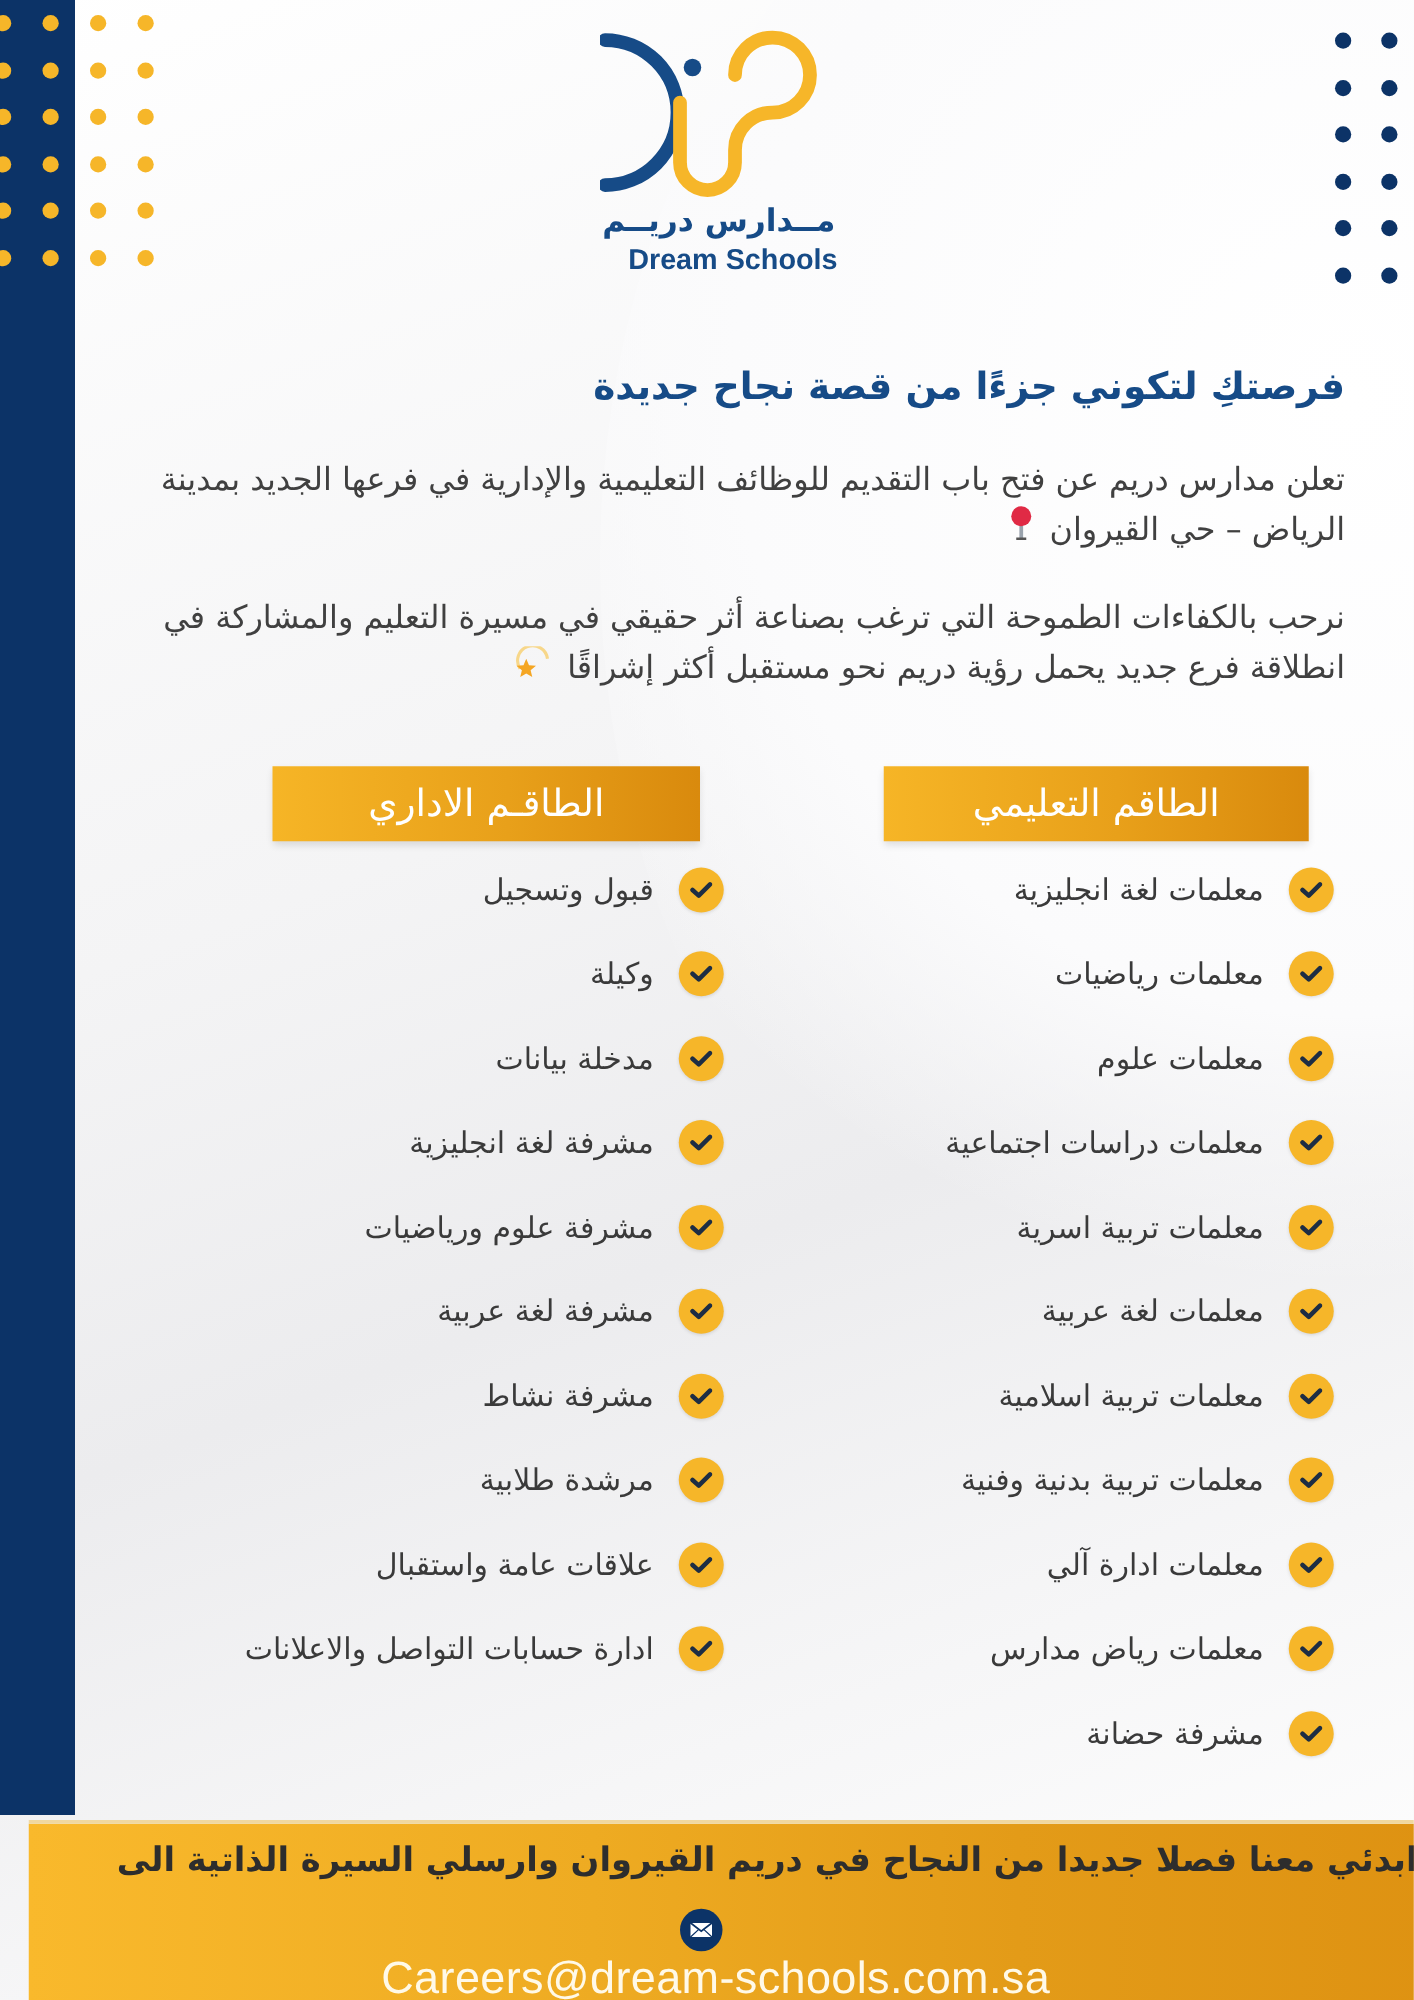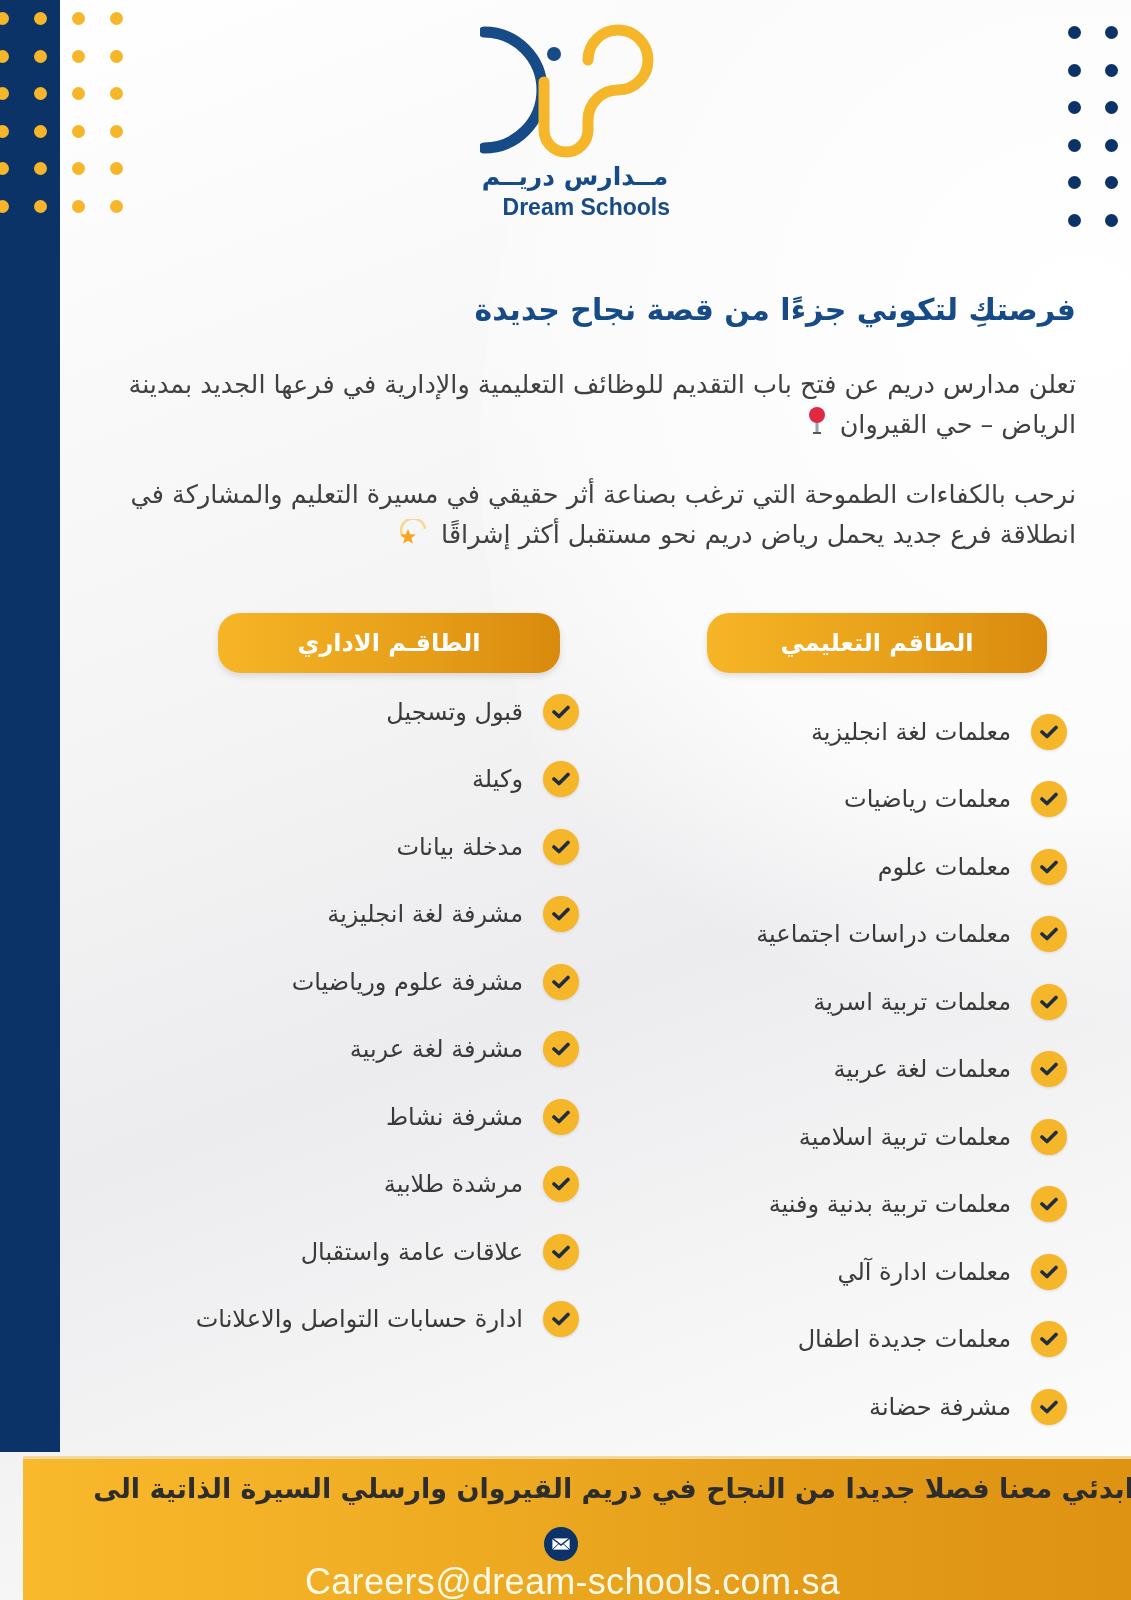--- a/index.html
+++ b/index.html
@@ -54,34 +54,33 @@
     .para {
       right: 55px; width: 990px; font-size: 25.5px; line-height: 40px; color: #404040; text-align: right;
     }
     .para1 { top: 364px; }
     .para2 { top: 474px; }
     .emoji { display: inline-block; vertical-align: middle; margin-right: 6px; }
 
     .col-head {
       position: absolute; z-index: 3; height: 60px; direction: rtl;
       background: linear-gradient(90deg, #f6b526 0%, #e8a01a 55%, #d98a0d 100%);
-      color: #ffffff; font-weight: bold; font-size: 24px;
+      color: #ffffff; font-weight: normal; font-size: 30px;
       display: flex; align-items: center; justify-content: center;
       box-shadow: 0 3px 6px rgba(0,0,0,0.12);
-      border-radius: 22px;
     }
     .head-teach { left: 707px; top: 613px; width: 340px; }
     .head-admin { left: 218px; top: 613px; width: 342px; }
 
     .list { position: absolute; z-index: 3; direction: rtl; list-style: none; }
     .list li {
       display: flex; align-items: center; height: 67.5px;
       font-size: 24px; color: #3a3a3a; white-space: nowrap;
     }
-    .list-teach { right: 64px; top: 698px; margin-left: 30px; }
+    .list-teach { right: 64px; top: 678px; margin-left: 30px; }
     .list-admin { right: 552px; top: 678px; }
     .check {
       width: 36px; height: 36px; border-radius: 50%;
       background: #f6b629; flex: 0 0 36px; margin-left: 20px;
       display: flex; align-items: center; justify-content: center;
       box-shadow: 0 1px 3px rgba(0,0,0,0.12);
     }
 
     .footer {
       position: absolute; left: 0; top: 1456px; width: 1131px; height: 144px; z-index: 4;
@@ -169,21 +168,21 @@
   <span class="emoji">
     <svg width="18" height="30" viewBox="0 0 18 30">
       <line x1="9" y1="12" x2="9" y2="27" stroke="#9aa3ad" stroke-width="3"></line>
       <line x1="5" y1="27" x2="13" y2="27" stroke="#555" stroke-width="2"></line>
       <circle cx="9" cy="9" r="8" fill="#e02a45"></circle>
     </svg>
   </span>
 </div>
 
 <div class="content para para2">
-  <span>نرحب بالكفاءات الطموحة التي ترغب بصناعة أثر حقيقي في مسيرة التعليم والمشاركة في انطلاقة فرع جديد يحمل رياض دريم نحو مستقبل أكثر إشراقًا</span>
+  <span>نرحب بالكفاءات الطموحة التي ترغب بصناعة أثر حقيقي في مسيرة التعليم والمشاركة في انطلاقة فرع جديد يحمل رؤية دريم نحو مستقبل أكثر إشراقًا</span>
   <span class="emoji">
     <svg width="28" height="26" viewBox="0 0 28 26">
       <path d="M 4 18 A 12 12 0 1 1 26 10" fill="none" stroke="#f7d78a" stroke-width="2.5"></path>
       <polygon points="9,10 11.2,15.2 16.8,15.6 12.5,19.2 13.8,24.6 9,21.7 4.2,24.6 5.5,19.2 1.2,15.6 6.8,15.2" fill="#f5a623"></polygon>
     </svg>
   </span>
 </div>
 
 <div class="col-head head-teach">الطاقم التعليمي</div>
 <div class="col-head head-admin">الطاقـم الاداري</div>
@@ -260,21 +259,21 @@
         </svg>
       </span>
       <span>معلمات ادارة آلي</span>
     </li>
   <li>
       <span class="check">
         <svg width="18" height="14" viewBox="0 0 18 14">
           <path d="M2 7 L7 11.5 L16 2.5" fill="none" stroke="#1d2d44" stroke-width="3.6" stroke-linecap="round" stroke-linejoin="round"></path>
         </svg>
       </span>
-      <span>معلمات جديدة اطفال</span>
+      <span>معلمات رياض مدارس</span>
     </li>
   <li>
       <span class="check">
         <svg width="18" height="14" viewBox="0 0 18 14">
           <path d="M2 7 L7 11.5 L16 2.5" fill="none" stroke="#1d2d44" stroke-width="3.6" stroke-linecap="round" stroke-linejoin="round"></path>
         </svg>
       </span>
       <span>مشرفة حضانة</span>
     </li>
 </ul>

